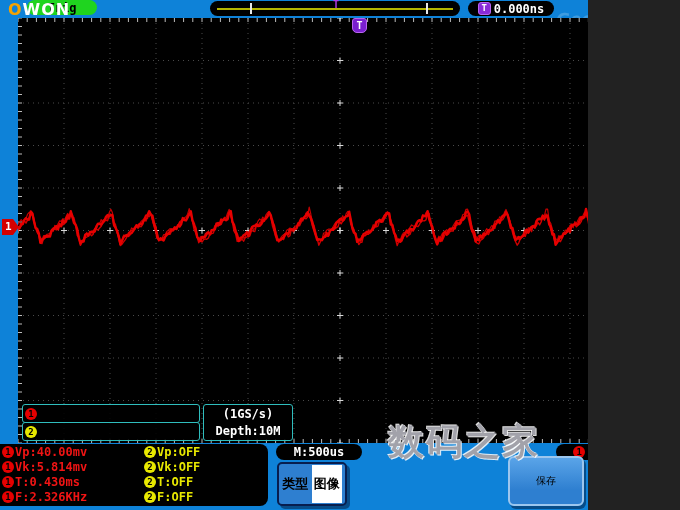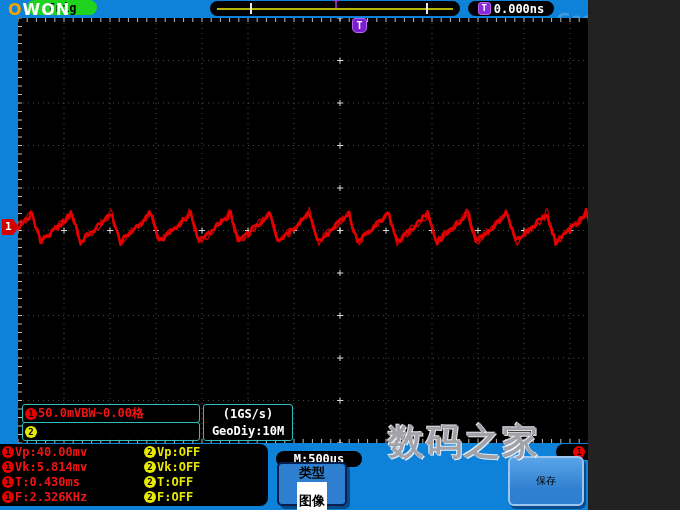--- a/index.html
+++ b/index.html
@@ -44,25 +44,25 @@
   .cnum{display:inline-block;min-width:12px;height:12px;border-radius:50%;color:#000;font-size:9px;font-weight:bold;
         line-height:12px;text-align:center;margin-right:1px;flex:none;}
   .cnum.r{background:#e60000;}
   .cnum.y{background:#e8e800;}
   
   .meas{position:absolute;left:0;top:444px;width:268px;height:62px;background:#000;border-radius:0 8px 8px 0;
         display:grid;grid-template-columns:142px 1fr;grid-auto-rows:15px;align-items:center;padding-left:2px;box-sizing:border-box;}
   .meas .cell{display:flex;align-items:center;font-size:12px;font-weight:bold;}
   .meas .c1{color:#f01414;}
   .meas .c2{color:#e8e800;}
-  .m-pill{left:276px;top:444px;width:86px;height:16px;color:#fff;font-size:12px;font-weight:bold;margin-top:7px;}
+  .m-pill{left:276px;top:444px;width:86px;height:16px;color:#fff;font-size:12px;font-weight:bold;}
   .trg-pill{left:556px;top:444px;width:106px;height:16px;color:#fff;font-size:12px;font-weight:bold;gap:2px;}
   .edge-icon{display:inline-block;width:11px;height:11px;}
   .type-btn{position:absolute;left:277px;top:462px;width:70px;height:44px;background:#2e7fd0;border:2px solid #081e4e;
-            border-radius:5px;box-shadow:3px 3px 0 rgba(0,10,40,0.45);display:flex;flex-direction:column;
+            border-radius:5px;box-shadow:3px 3px 0 rgba(0,10,40,0.45);display:flex;flex-direction:row;
             align-items:center;justify-content:space-evenly;cursor:pointer;
             font-family:"DejaVu Sans",sans-serif;font-size:13px;color:#000;font-weight:bold;box-sizing:border-box;}
   .type-btn .sel{background:#fff;padding:10px 2px;}
   .save-btn{position:absolute;left:508px;top:456px;width:76px;height:50px;border-radius:6px;
             background:linear-gradient(180deg,#5aa4e8 0%,#2e7fd0 70%);border:2px solid #9cc6ee;
             box-shadow:2px 3px 0 rgba(0,10,40,0.45);display:flex;align-items:center;justify-content:center;
             font-family:"DejaVu Sans",sans-serif;font-size:10px;color:#000;cursor:pointer;box-sizing:border-box;}
   .wm-bottom{position:absolute;right:0px;top:424px;width:200px;pointer-events:none;z-index:50;
              font-family:"DejaVu Sans",sans-serif;line-height:1.0;}
   .wm-cn{font-size:36px;font-weight:bold;letter-spacing:2px;color:rgba(105,105,118,0.62);
@@ -415,28 +415,27 @@
         <polyline points="0.0,212.7 1.6,210.2 3.2,208.0 4.8,205.8 6.4,202.5 8.0,205.1 9.6,201.9 11.2,199.6 12.8,197.2 14.4,196.3 16.0,204.1 17.6,210.1 19.2,214.6 20.8,216.5 22.4,224.8 24.0,225.6 25.6,220.4 27.2,218.8 28.8,219.3 30.4,218.9 32.0,216.6 33.6,212.9 35.2,212.1 36.8,211.1 38.4,212.0 40.0,208.8 41.6,206.3 43.2,206.8 44.8,206.9 46.4,205.9 48.0,199.5 49.6,201.2 51.2,200.0 52.8,195.2 54.4,196.6 56.0,203.4 57.6,207.5 59.2,217.5 60.8,219.2 62.4,227.4 64.0,224.4 65.6,223.3 67.2,219.7 68.8,219.2 70.4,215.6 72.0,216.0 73.6,217.8 75.2,216.2 76.8,210.4 78.4,211.0 80.0,212.1 81.6,210.0 83.2,208.3 84.8,202.6 86.4,201.2 88.0,202.0 89.6,202.8 91.2,197.5 92.8,196.5 94.4,198.3 96.0,207.9 97.6,210.3 99.2,214.4 100.8,221.0 102.4,227.5 104.0,226.2 105.6,223.9 107.2,221.9 108.8,219.1 110.4,215.1 112.0,213.5 113.6,212.3 115.2,211.8 116.8,211.3 118.4,208.4 120.0,210.4 121.6,208.4 123.2,208.7 124.8,206.4 126.4,200.3 128.0,203.1 129.6,197.9 131.2,198.7 132.8,195.3 134.4,201.6 136.0,208.3 137.6,213.5 139.2,215.0 140.8,222.4 142.4,222.2 144.0,220.4 145.6,219.6 147.2,218.6 148.8,217.8 150.4,216.3 152.0,216.4 153.6,213.3 155.2,212.8 156.8,210.9 158.4,211.2 160.0,207.6 161.6,204.5 163.2,203.9 164.8,202.6 166.4,200.5 168.0,202.6 169.6,198.5 171.2,197.1 172.8,195.7 174.4,203.2 176.0,211.3 177.6,214.8 179.2,219.2 180.8,224.7 182.4,221.9 184.0,224.1 185.6,221.6 187.2,220.8 188.8,221.3 190.4,220.0 192.0,215.8 193.6,215.7 195.2,215.2 196.8,210.9 198.4,207.3 200.0,207.0 201.6,207.2 203.2,206.4 204.8,202.5 206.4,200.1 208.0,201.7 209.6,199.3 211.2,194.0 212.8,197.0 214.4,204.1 216.0,213.2 217.6,215.8 219.2,223.4 220.8,222.7 222.4,222.8 224.0,221.1 225.6,223.2 227.2,219.8 228.8,218.9 230.4,218.9 232.0,217.6 233.6,212.5 235.2,213.2 236.8,213.5 238.4,207.9 240.0,207.6 241.6,205.0 243.2,203.4 244.8,201.1 246.4,203.3 248.0,199.0 249.6,198.9 251.2,195.0 252.8,197.2 254.4,207.7 256.0,212.7 257.6,218.5 259.2,220.6 260.8,223.6 262.4,221.8 264.0,220.2 265.6,221.6 267.2,217.2 268.8,216.0 270.4,218.8 272.0,217.7 273.6,210.7 275.2,213.8 276.8,211.8 278.4,210.9 280.0,205.7 281.6,207.8 283.2,204.1 284.8,200.3 286.4,200.1 288.0,200.9 289.6,199.0 291.2,195.9 292.8,201.5 294.4,208.0 296.0,211.9 297.6,217.0 299.2,220.4 300.8,227.2 302.4,223.6 304.0,220.9 305.6,219.7 307.2,216.3 308.8,218.3 310.4,218.4 312.0,212.9 313.6,211.1 315.2,209.6 316.8,211.0 318.4,209.7 320.0,208.7 321.6,203.3 323.2,205.8 324.8,202.8 326.4,201.9 328.0,198.1 329.6,197.7 331.2,196.8 332.8,206.4 334.4,208.7 336.0,212.9 337.6,216.3 339.2,221.8 340.8,226.5 342.4,224.3 344.0,224.2 345.6,217.4 347.2,217.7 348.8,216.0 350.4,216.2 352.0,214.2 353.6,212.4 355.2,212.1 356.8,207.2 358.4,208.8 360.0,208.1 361.6,202.5 363.2,204.1 364.8,204.1 366.4,200.8 368.0,198.6 369.6,194.0 371.2,197.5 372.8,202.8 374.4,210.1 376.0,213.8 377.6,221.5 379.2,227.5 380.8,223.3 382.4,224.3 384.0,222.9 385.6,218.8 387.2,215.3 388.8,219.1 390.4,217.4 392.0,216.5 393.6,212.2 395.2,213.1 396.8,208.0 398.4,207.9 400.0,208.7 401.6,206.3 403.2,202.7 404.8,202.9 406.4,202.8 408.0,201.8 409.6,195.0 411.2,195.5 412.8,207.2 414.4,211.7 416.0,216.9 417.6,222.4 419.2,226.9 420.8,223.6 422.4,219.2 424.0,223.2 425.6,219.6 427.2,216.2 428.8,215.3 430.4,216.2 432.0,213.7 433.6,212.8 435.2,213.1 436.8,207.1 438.4,207.3 440.0,206.7 441.6,205.0 443.2,205.0 444.8,198.9 446.4,199.5 448.0,198.2 449.6,197.2 451.2,203.8 452.8,210.7 454.4,214.1 456.0,219.0 457.6,223.9 459.2,225.1 460.8,226.0 462.4,222.5 464.0,221.4 465.6,219.9 467.2,216.3 468.8,215.3 470.4,216.6 472.0,212.9 473.6,212.5 475.2,207.4 476.8,210.5 478.4,205.0 480.0,203.1 481.6,201.7 483.2,202.5 484.8,201.7 486.4,198.8 488.0,195.3 489.6,197.7 491.2,201.2 492.8,206.1 494.4,214.1 496.0,219.7 497.6,223.8 499.2,227.2 500.8,224.8 502.4,220.5 504.0,219.2 505.6,216.1 507.2,218.4 508.8,213.7 510.4,215.1 512.0,210.2 513.6,213.7 515.2,207.4 516.8,209.8 518.4,207.7 520.0,204.5 521.6,206.9 523.2,203.9 524.8,199.1 526.4,202.3 528.0,195.9 529.6,201.1 531.2,204.5 532.8,211.9 534.4,213.2 536.0,220.8 537.6,226.4 539.2,224.4 540.8,222.6 542.4,223.7 544.0,220.4 545.6,216.1 547.2,215.4 548.8,214.3 550.4,213.4 552.0,214.5 553.6,208.7 555.2,207.1 556.8,206.3 558.4,208.8 560.0,207.3 561.6,206.0 563.2,203.7 564.8,198.7 566.4,198.8 568.0,194.6 569.6,199.9 571.2,209.3 572.8,212.1 574.4,219.0 576.0,220.6 577.6,226.4 579.2,224.2 580.8,223.5 582.4,219.3 584.0,216.2 585.6,219.1 587.2,216.7 588.8,214.2 590.4,211.0 592.0,213.9 593.6,212.8 595.2,208.6 596.8,204.8 598.4,208.0 600.0,206.0 601.6,201.6 603.2,201.0 604.8,202.7 606.4,194.9 608.0,193.9 609.6,197.2 611.2,208.6 612.8,213.9 614.4,219.5 616.0,225.5 617.6,222.9 619.2,223.6 620.8,219.6 622.4,219.3 624.0,217.4 625.6,214.6 627.2,215.6 628.8,215.6 630.4,215.5 632.0,211.3 633.6,209.7 635.2,206.4 636.8,205.5 638.4,205.2 640.0,201.5 641.6,202.8 643.2,203.3" fill="none" stroke="#e60000" stroke-width="1.4" opacity="0.9" stroke-linejoin="round"></polyline>
         <polyline points="0.0,206.3 1.6,204.1 3.2,201.6 4.8,203.3 6.4,202.1 8.0,200.3 9.6,196.2 11.2,194.5 12.8,194.2 14.4,195.0 16.0,200.8 17.6,209.1 19.2,213.6 20.8,217.2 22.4,219.4 24.0,221.7 25.6,217.6 27.2,220.3 28.8,216.3 30.4,216.2 32.0,215.1 33.6,211.4 35.2,213.3 36.8,207.4 38.4,210.8 40.0,205.8 41.6,202.9 43.2,203.4 44.8,200.7 46.4,203.3 48.0,198.8 49.6,195.5 51.2,197.4 52.8,197.0 54.4,199.5 56.0,199.7 57.6,206.6 59.2,211.3 60.8,219.1 62.4,225.0 64.0,223.9 65.6,220.9 67.2,217.3 68.8,214.5 70.4,217.8 72.0,214.4 73.6,212.9 75.2,212.9 76.8,210.6 78.4,210.7 80.0,206.3 81.6,206.0 83.2,201.5 84.8,205.0 86.4,203.4 88.0,199.8 89.6,199.9 91.2,194.8 92.8,191.2 94.4,194.6 96.0,203.9 97.6,206.6 99.2,215.2 100.8,217.3 102.4,223.2 104.0,223.1 105.6,217.0 107.2,218.3 108.8,218.7 110.4,215.5 112.0,214.0 113.6,209.9 115.2,211.0 116.8,209.5 118.4,207.1 120.0,207.5 121.6,206.0 123.2,203.4 124.8,201.8 126.4,202.3 128.0,200.2 129.6,200.6 131.2,192.8 132.8,196.3 134.4,202.3 136.0,207.3 137.6,212.0 139.2,213.9 140.8,223.1 142.4,220.3 144.0,220.6 145.6,216.7 147.2,216.7 148.8,213.4 150.4,212.2 152.0,210.6 153.6,211.0 155.2,212.5 156.8,211.0 158.4,208.8 160.0,208.5 161.6,203.7 163.2,202.4 164.8,201.0 166.4,199.7 168.0,198.7 169.6,196.2 171.2,190.7 172.8,195.6 174.4,202.6 176.0,208.1 177.6,208.7 179.2,219.6 180.8,221.6 182.4,218.7 184.0,219.7 185.6,220.8 187.2,215.7 188.8,214.5 190.4,213.5 192.0,215.9 193.6,213.0 195.2,212.6 196.8,207.7 198.4,206.4 200.0,208.7 201.6,205.3 203.2,204.8 204.8,202.3 206.4,199.2 208.0,199.8 209.6,195.0 211.2,191.3 212.8,198.4 214.4,203.0 216.0,207.2 217.6,211.6 219.2,216.8 220.8,223.7 222.4,220.6 224.0,218.9 225.6,220.2 227.2,218.8 228.8,213.1 230.4,215.1 232.0,215.1 233.6,208.4 235.2,211.4 236.8,210.8 238.4,207.3 240.0,203.1 241.6,201.0 243.2,202.4 244.8,199.0 246.4,201.1 248.0,196.8 249.6,194.7 251.2,193.3 252.8,200.6 254.4,201.0 256.0,208.2 257.6,213.4 259.2,218.4 260.8,224.1 262.4,220.4 264.0,218.2 265.6,216.6 267.2,216.3 268.8,212.3 270.4,211.2 272.0,210.0 273.6,211.1 275.2,212.1 276.8,208.0 278.4,208.2 280.0,204.5 281.6,204.7 283.2,200.1 284.8,203.1 286.4,199.7 288.0,195.0 289.6,197.4 291.2,189.1 292.8,196.0 294.4,204.6 296.0,207.2 297.6,213.5 299.2,220.3 300.8,220.7 302.4,221.8 304.0,221.7 305.6,215.0 307.2,214.9 308.8,212.1 310.4,211.2 312.0,211.0 313.6,212.4 315.2,208.5 316.8,205.9 318.4,203.6 320.0,202.3 321.6,203.0 323.2,201.8 324.8,197.7 326.4,201.8 328.0,196.1 329.6,193.5 331.2,195.1 332.8,201.3 334.4,208.9 336.0,211.4 337.6,218.8 339.2,220.5 340.8,223.3 342.4,222.9 344.0,217.5 345.6,218.7 347.2,217.1 348.8,216.5 350.4,211.8 352.0,212.5 353.6,211.8 355.2,206.7 356.8,208.0 358.4,207.2 360.0,202.4 361.6,203.0 363.2,201.5 364.8,200.4 366.4,197.8 368.0,194.4 369.6,194.4 371.2,195.2 372.8,202.1 374.4,206.5 376.0,212.0 377.6,220.0 379.2,221.4 380.8,222.2 382.4,221.7 384.0,217.2 385.6,214.9 387.2,214.3 388.8,214.7 390.4,211.5 392.0,209.3 393.6,206.9 395.2,207.9 396.8,209.3 398.4,207.1 400.0,203.4 401.6,202.8 403.2,203.9 404.8,196.7 406.4,198.4 408.0,194.8 409.6,193.3 411.2,198.9 412.8,201.8 414.4,211.2 416.0,215.5 417.6,219.4 419.2,223.9 420.8,218.1 422.4,219.6 424.0,215.9 425.6,214.3 427.2,213.7 428.8,211.7 430.4,214.3 432.0,212.6 433.6,211.0 435.2,207.7 436.8,205.0 438.4,202.6 440.0,202.6 441.6,202.1 443.2,201.3 444.8,196.6 446.4,196.0 448.0,191.3 449.6,191.2 451.2,197.6 452.8,203.8 454.4,210.9 456.0,212.5 457.6,217.8 459.2,220.1 460.8,217.7 462.4,218.4 464.0,220.6 465.6,216.8 467.2,213.2 468.8,210.6 470.4,214.6 472.0,210.5 473.6,207.7 475.2,208.6 476.8,203.1 478.4,202.8 480.0,203.7 481.6,198.9 483.2,199.3 484.8,198.6 486.4,194.6 488.0,191.5 489.6,195.7 491.2,200.7 492.8,206.5 494.4,210.5 496.0,216.5 497.6,218.9 499.2,219.0 500.8,221.5 502.4,221.5 504.0,219.0 505.6,214.9 507.2,211.9 508.8,215.4 510.4,209.7 512.0,211.7 513.6,211.3 515.2,209.0 516.8,207.5 518.4,205.2 520.0,201.5 521.6,201.8 523.2,202.0 524.8,199.4 526.4,197.6 528.0,191.2 529.6,191.0 531.2,202.9 532.8,205.5 534.4,211.3 536.0,220.3 537.6,220.2 539.2,222.8 540.8,217.7 542.4,220.1 544.0,217.3 545.6,216.2 547.2,212.2 548.8,212.5 550.4,211.5 552.0,207.3 553.6,207.2 555.2,209.8 556.8,203.6 558.4,205.5 560.0,202.0 561.6,199.0 563.2,201.9 564.8,198.1 566.4,194.4 568.0,195.2 569.6,197.0 571.2,201.5 572.8,207.9 574.4,211.8 576.0,218.9 577.6,220.3 579.2,218.1 580.8,217.3 582.4,219.2 584.0,214.5 585.6,214.4 587.2,215.6 588.8,212.4 590.4,212.8 592.0,208.3 593.6,206.3 595.2,207.3 596.8,204.5 598.4,204.6 600.0,204.1 601.6,201.9 603.2,200.2 604.8,198.8 606.4,196.2 608.0,192.3 609.6,200.6 611.2,205.3 612.8,213.0 614.4,216.4 616.0,219.4 617.6,223.6 619.2,222.2 620.8,219.9 622.4,216.8 624.0,218.8 625.6,213.9 627.2,210.6 628.8,212.9 630.4,212.9 632.0,206.2 633.6,208.4 635.2,203.8 636.8,202.3 638.4,203.4 640.0,199.9 641.6,201.9 643.2,198.8" fill="none" stroke="#e60000" stroke-width="1.2" opacity="0.85" stroke-linejoin="round"></polyline>
       </svg>
     <div class="t-top-marker">T</div>
   </div>
   <div class="ch1-tag">1</div>
   <div class="trig-arrow"></div>
 
   <div class="ovl ch1">
     <span class="cnum r">1</span>
-    <span>50.0mVBW~0.00格</span>
   </div>
   <div class="ovl ch2">
     <span class="cnum y">2</span>
   </div>
   <div class="ratebox">
     <span>(1GS/s)</span>
-    <span>GeoDiy:10M</span>
+    <span>Depth:10M</span>
   </div>
 
   <div class="meas">
     <div class="cell c1">
         <span class="cnum r">1</span>
         <span>Vp:40.00mv</span>
       </div>
     <div class="cell c2">
         <span class="cnum y">2</span>
         <span>Vp:OFF</span>

